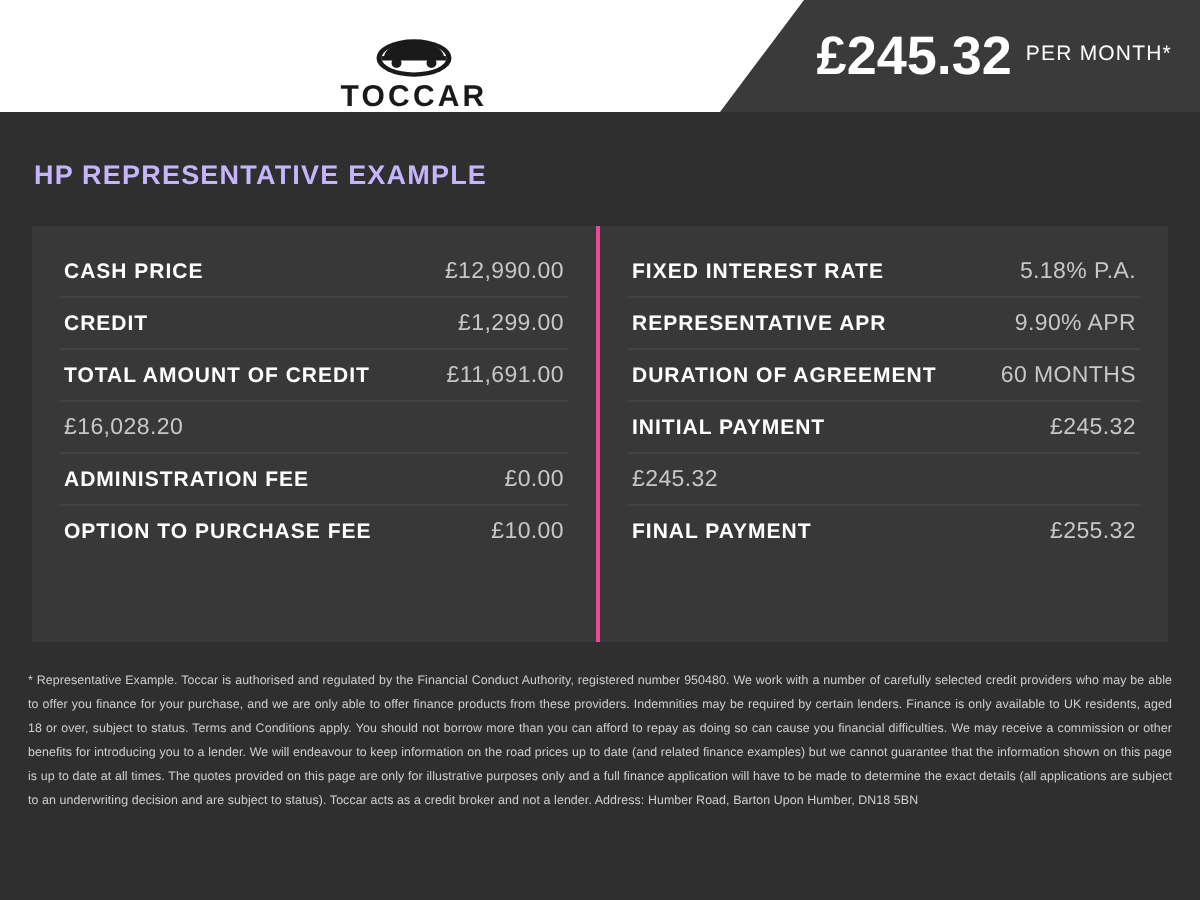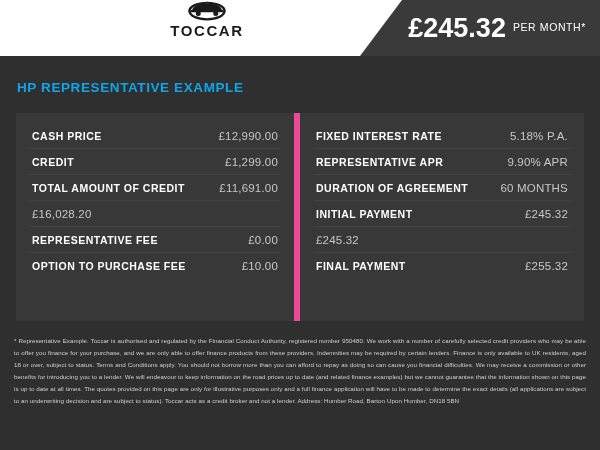--- a/index.html
+++ b/index.html
@@ -28,21 +28,21 @@
     overflow: hidden;
   }
   .header-left {
     position: absolute;
     left: 0;
     top: 0;
     width: 430px;
     height: 56px;
     background: #ffffff;
     display: flex;
-    align-items: flex-start;
+    align-items: flex-end;
     justify-content: center;
   }
   .brand {
     display: flex;
     flex-direction: column;
     align-items: center;
     justify-content: center;
     transform: translateX(-8px);
   }
   .brand-logo {
@@ -82,42 +82,42 @@
   .price-per {
     font-size: 10.5px;
     color: #ffffff;
     letter-spacing: 0.6px;
     margin-left: 7px;
     padding-bottom: 3px;
   }
 
   
   .title {
-    color: #0ea5e9;
+    color: #c4b5fd;
     font-size: 13.5px;
     font-weight: bold;
     letter-spacing: 0.6px;
     padding: 24px 0 0 17px;
   }
 
   
   .tables {
     display: flex;
     margin: 18px 16px 0 16px;
     height: 208px;
     background: #383838;
     box-sizing: border-box;
   }
   .col {
     flex: 1 1 50%;
     padding: 10px 0 0 0;
     box-sizing: border-box;
   }
   .col.left {
-    border-right: 6px solid #ec4899;
+    border-right: 2px solid #ec4899;
   }
   .row {
     display: flex;
     align-items: center;
     justify-content: space-between;
     height: 26px;
     margin: 0 14px;
     padding: 0 2px;
     border-bottom: 1px solid #434343;
     box-sizing: border-box;
@@ -187,21 +187,21 @@
         <span class="value">£1,299.00</span>
       </div>
       <div class="row">
         <span class="label">TOTAL AMOUNT OF CREDIT</span>
         <span class="value">£11,691.00</span>
       </div>
       <div class="row">
         <span class="value">£16,028.20</span>
       </div>
       <div class="row">
-        <span class="label">REPRESENTATIVE FEE</span>
+        <span class="label">ADMINISTRATION FEE</span>
         <span class="value">£0.00</span>
       </div>
       <div class="row">
         <span class="label">OPTION TO PURCHASE FEE</span>
         <span class="value">£10.00</span>
       </div>
     </div>
     <div class="col right">
       <div class="row">
         <span class="label">FIXED INTEREST RATE</span>

